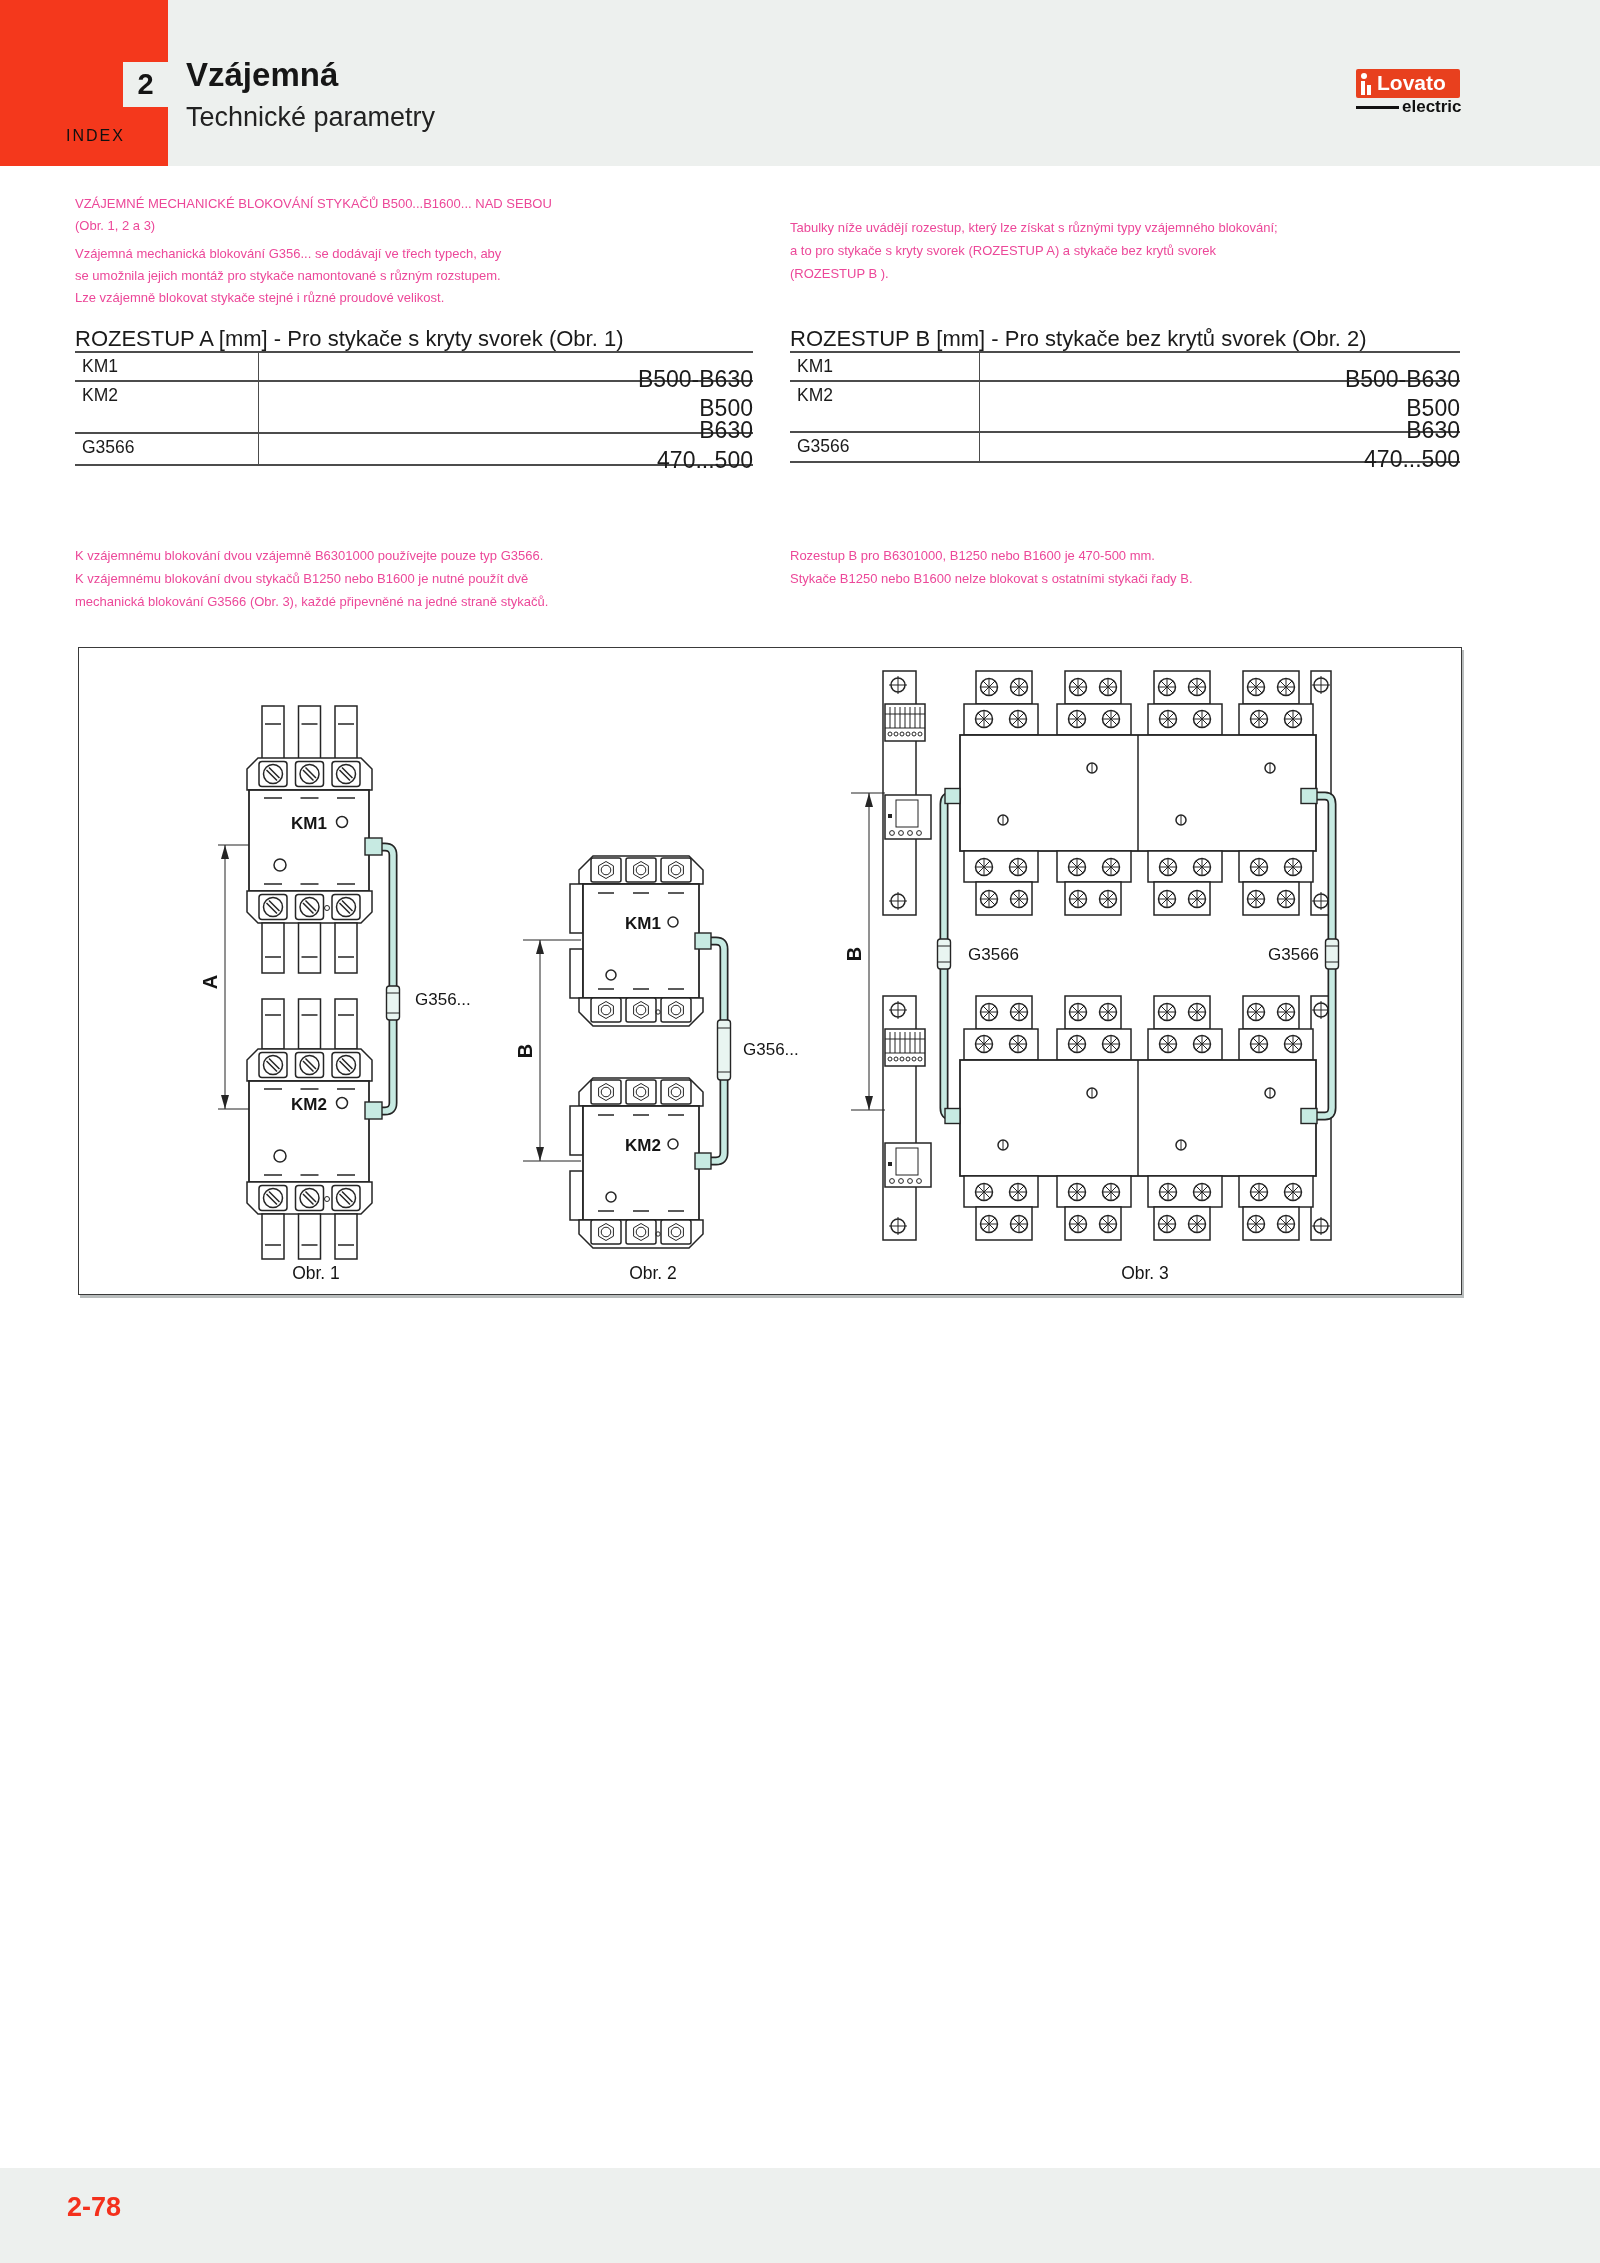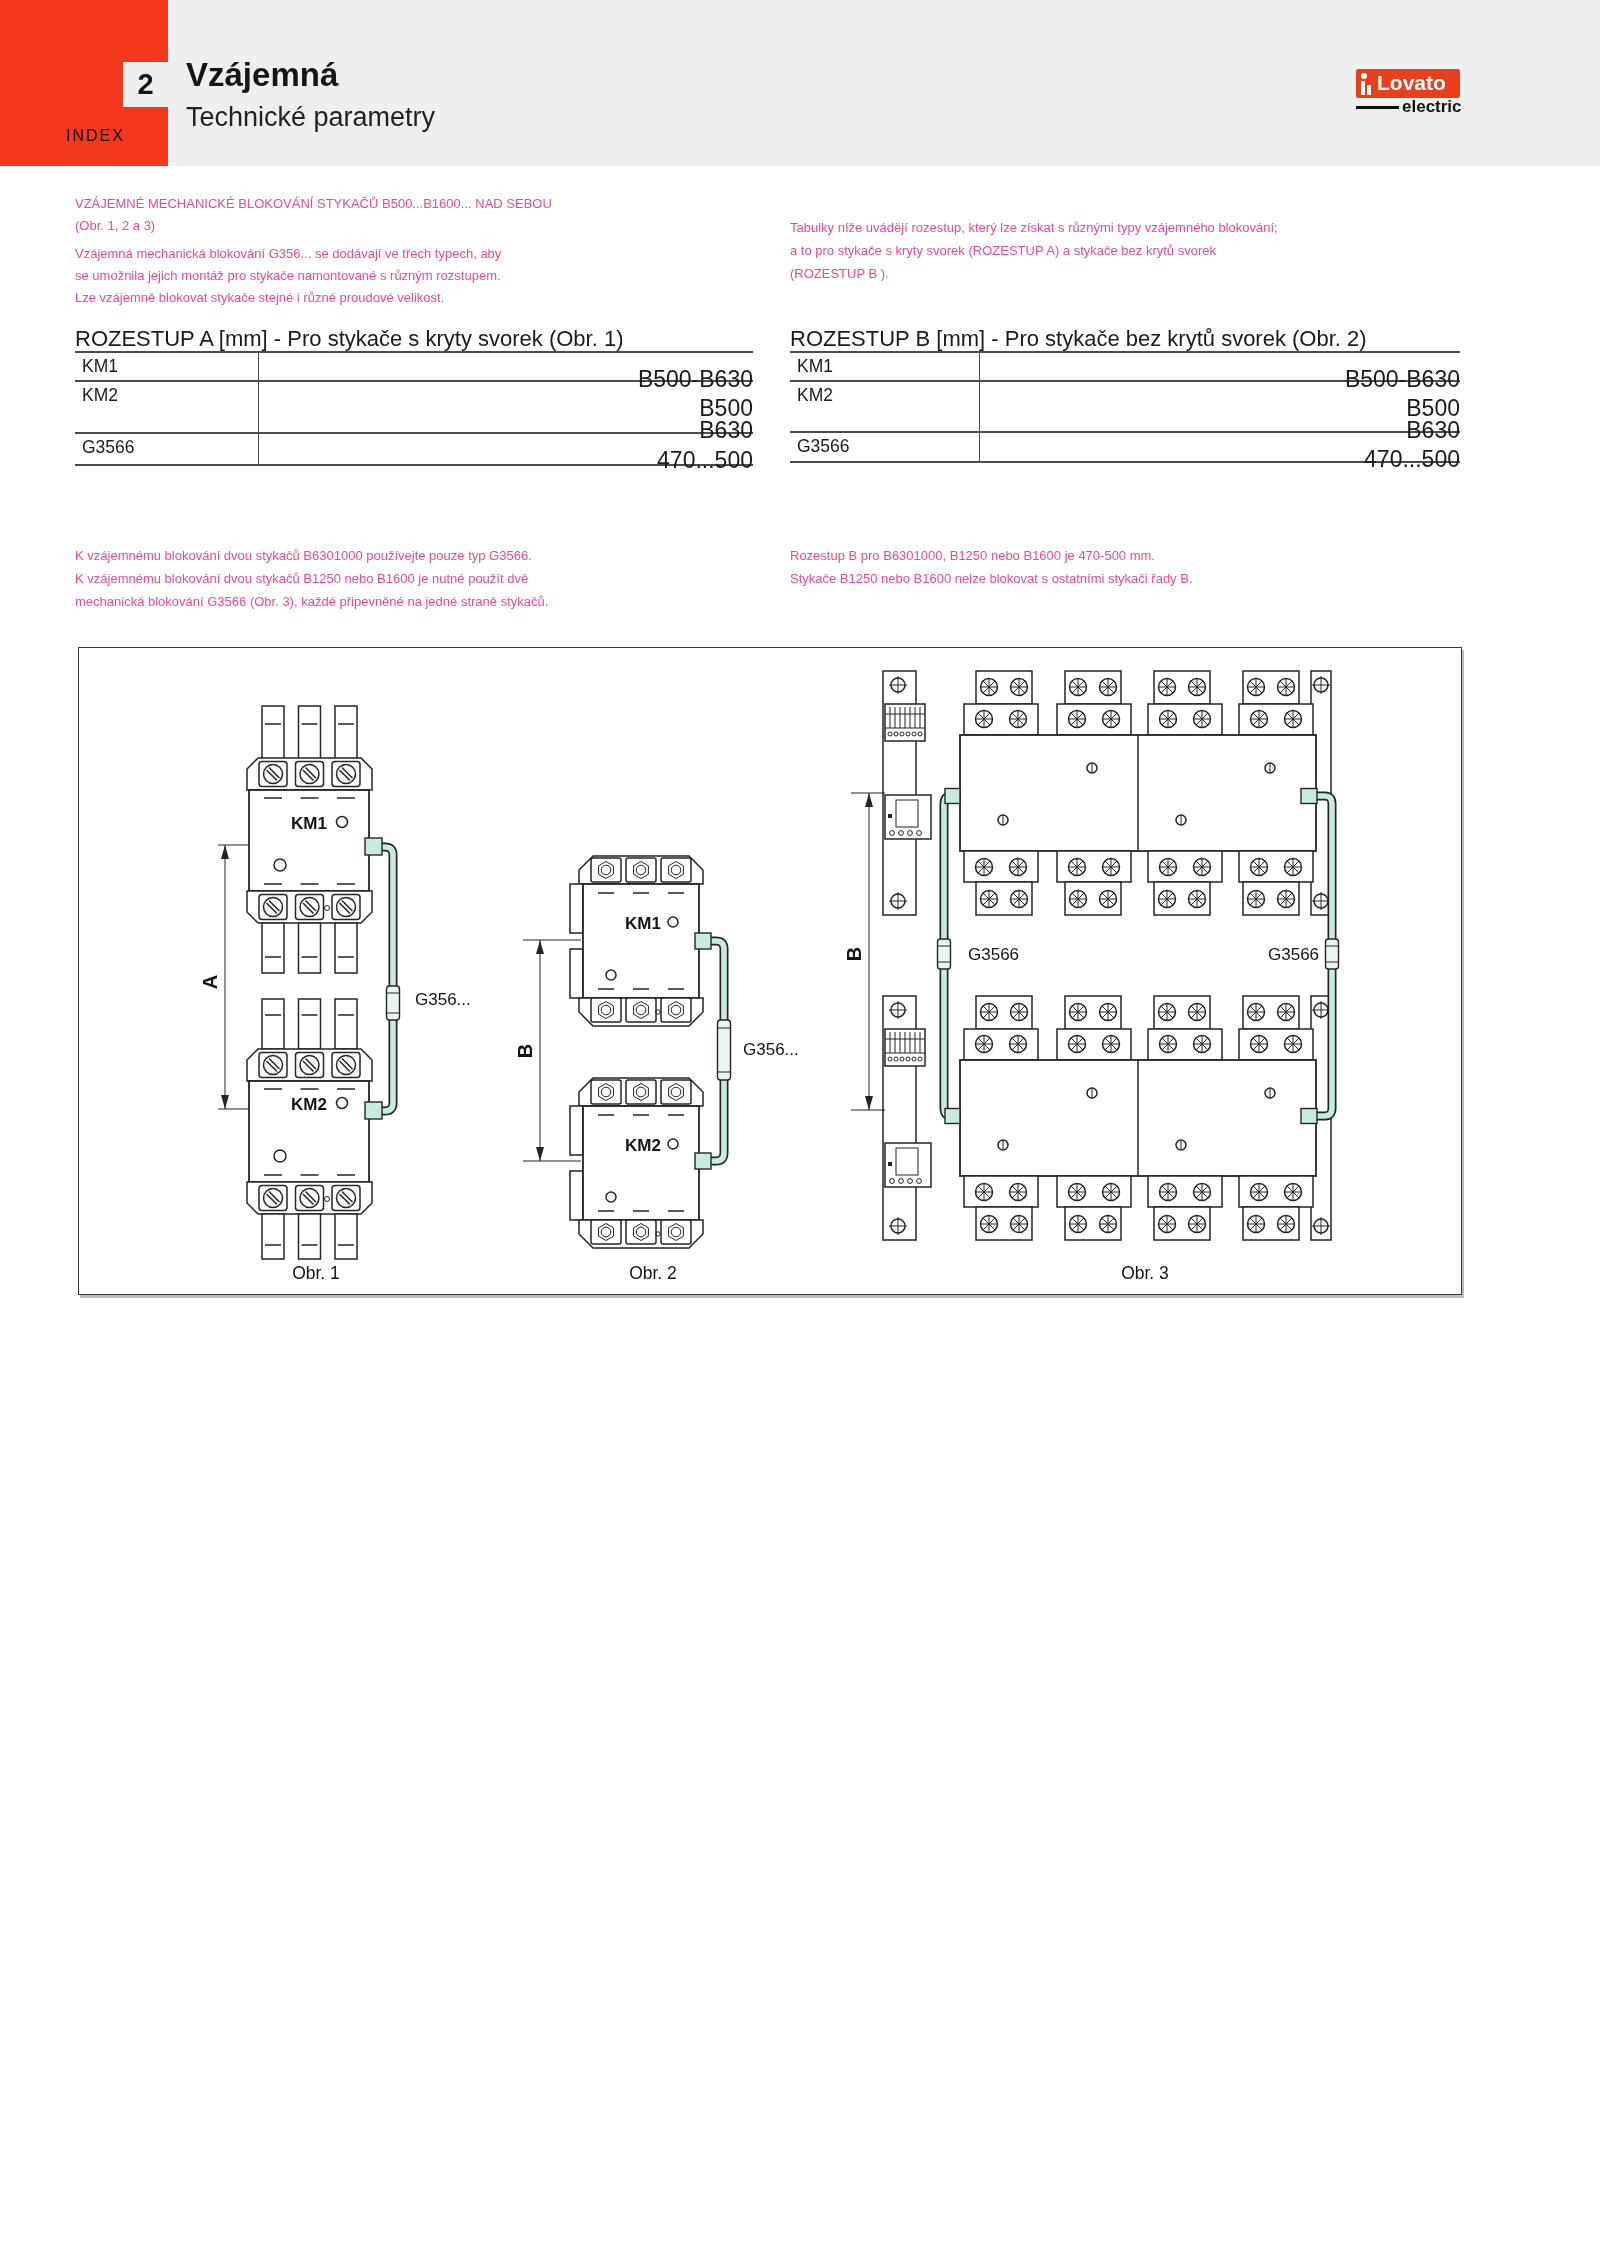--- a/index.html
+++ b/index.html
@@ -96,21 +96,21 @@
       </div>
     </div>
     <div class="t-row" style="height:32px;">
       <div class="t-key" style="width:184px;">G3566</div>
       <div class="t-val">
           <div>470...500</div>
         </div>
     </div>
   </div>
 
-  <div class="tline" style="left:75px;top:548px;">K vzájemnému blokování dvou stykačů B6301000 používejte pouze typ G3566.</div>
+  <div class="tline" style="left:75px;top:548px;">K vzájemnému blokování dvou vzájemně B6301000 používejte pouze typ G3566.</div>
   <div class="tline" style="left:75px;top:571px;">K vzájemnému blokování dvou stykačů B1250 nebo B1600 je nutné použít dvě</div>
   <div class="tline" style="left:75px;top:594px;">mechanická blokování G3566 (Obr. 3), každé připevněné na jedné straně stykačů.</div>
 
   <div class="tline" style="left:790px;top:220px;">Tabulky níže uvádějí rozestup, který lze získat s různými typy vzájemného blokování;</div>
   <div class="tline" style="left:790px;top:243px;">a to pro stykače s kryty svorek (ROZESTUP A) a stykače bez krytů svorek</div>
   <div class="tline" style="left:790px;top:266px;">(ROZESTUP B ).</div>
 
   <div class="ttitle" style="left:790px;top:326px;">ROZESTUP B [mm] - Pro stykače bez krytů svorek (Obr. 2)</div>
 
   <div class="dtable" style="left:790px;top:351px;width:670px;">
@@ -551,14 +551,17 @@
           <polygon points="790,462 786,448 794,448" class="arr"></polygon>
           <text transform="translate(782,306) rotate(-90)" text-anchor="middle" class="dlabel">B</text>
         </g>
         <text x="889" y="312" class="glabel">G3566</text>
         <text x="1189" y="312" class="glabel">G3566</text>
         <text x="1066" y="631" text-anchor="middle" class="cap">Obr. 3</text>
       </g>
     </svg>
   </div>
 
+  <div class="ftr">
+    <span class="pg-num">2-78</span>
+  </div>
 
 </div>
 
 </body></html>

